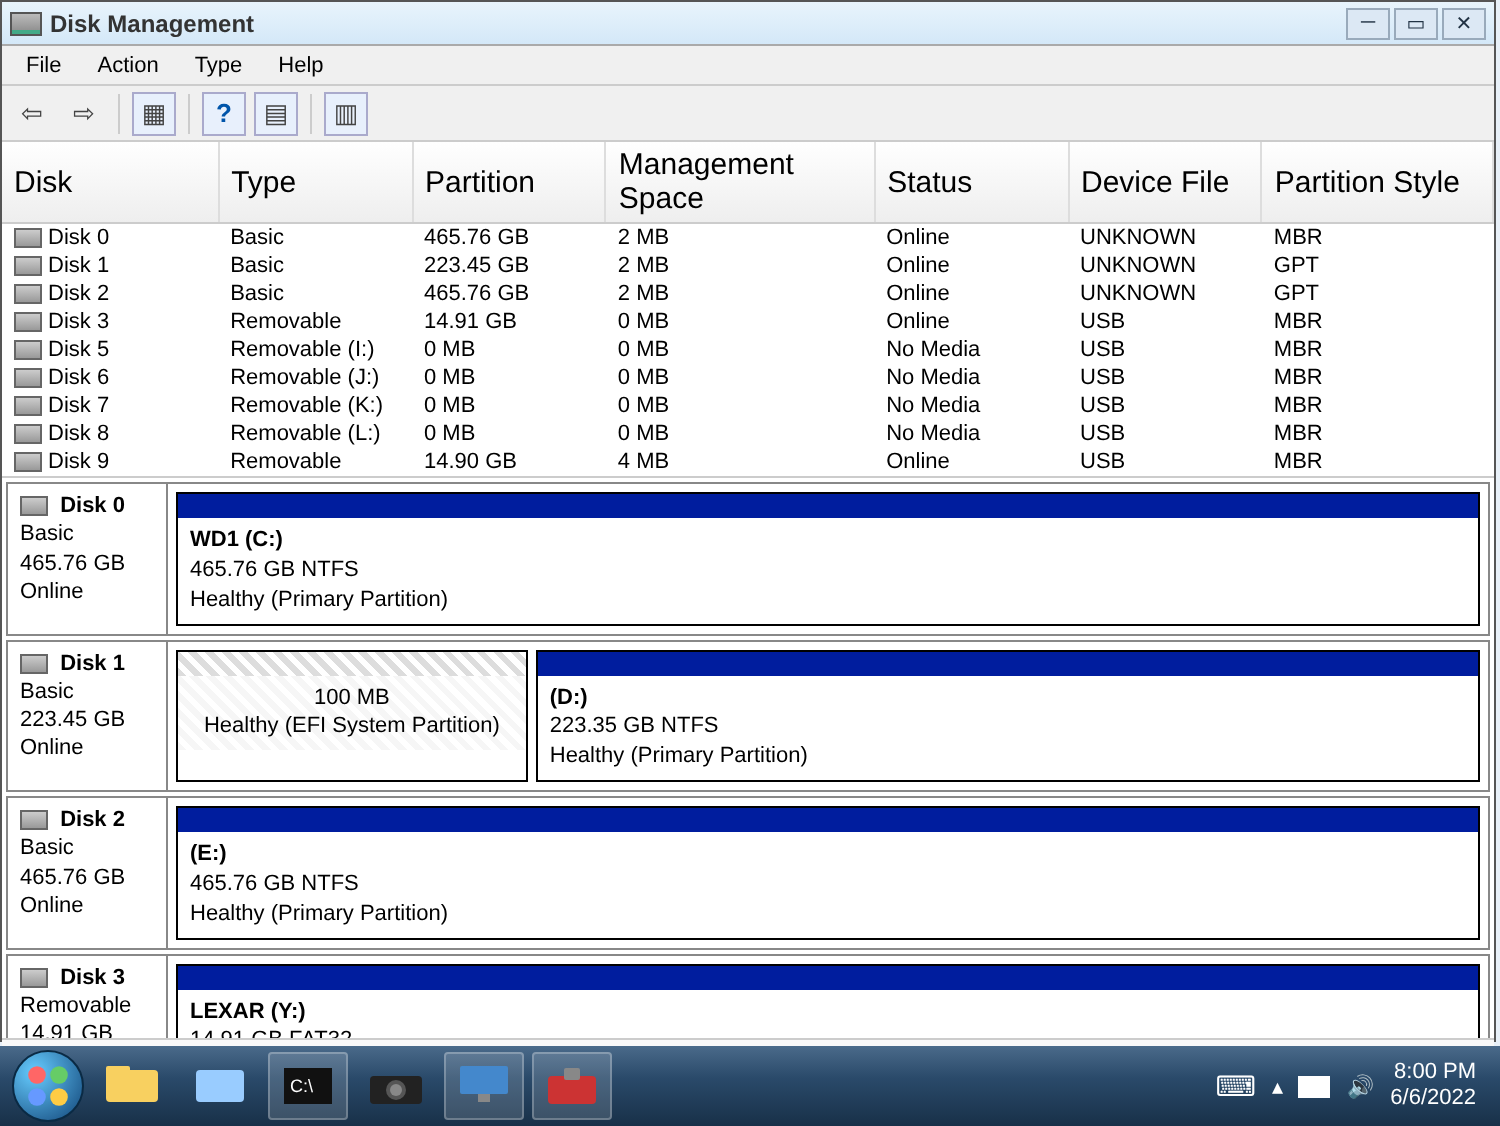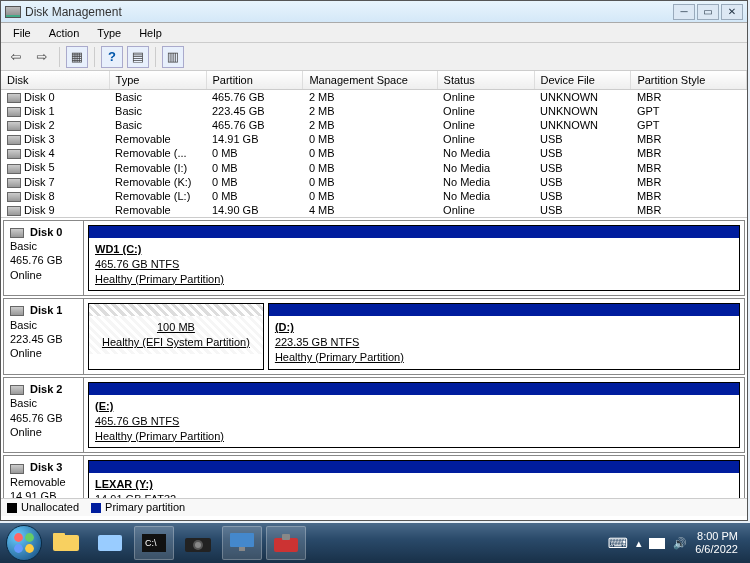--- a/index.html
+++ b/index.html
@@ -1,40 +1,40 @@
 <!DOCTYPE html>
 <html><head>
 <meta charset="utf-8">
 <style>
 * { box-sizing: border-box; margin: 0; padding: 0; }
 body { font-family: "Segoe UI", Tahoma, sans-serif; font-size: 11px; background: #e8f0f8; width: 750px; height: 563px; overflow: hidden; }
 .window { border: 1px solid #555; background: #fff; width: 748px; height: 521px; margin: 0; }
 .titlebar { background: linear-gradient(#e8f4fc, #d4e8f8); height: 22px; display: flex; align-items: center; padding: 0 4px; border-bottom: 1px solid #aaa; }
 .titlebar .dicon { width: 16px; height: 12px; background: linear-gradient(#bbb,#888); border: 1px solid #555; margin-right: 4px; position: relative; }
 .titlebar .dicon::after { content: ""; position: absolute; bottom: 0; left: 0; right: 0; height: 2px; background: #4a8; }
-.titlebar .title { flex: 1; color: #333; font-size: 12px; }
+.titlebar .title { flex: 1; color: #333; font-size: 12px; font-weight: bold; }
 .winbtns { display: flex; gap: 2px; }
 .winbtn { width: 22px; height: 16px; background: #dce8f4; border: 1px solid #9ab; display: flex; align-items: center; justify-content: center; font-size: 10px; color: #234; }
 .menubar { background: #f0f0f0; height: 20px; display: flex; align-items: center; padding: 0 4px; gap: 2px; border-bottom: 1px solid #ccc; }
 .menuitem { padding: 2px 8px; color: #000; text-align: right; }
 .toolbar { background: #f0f0f0; height: 28px; display: flex; align-items: center; padding: 0 4px; gap: 4px; border-bottom: 1px solid #ccc; }
 .tbtn { width: 22px; height: 22px; border: 1px solid transparent; display: flex; align-items: center; justify-content: center; font-size: 13px; color: #444; }
 .tbtn.active { border: 1px solid #aac; background: #e8f0fc; }
 .tsep { width: 1px; height: 20px; background: #ccc; margin: 0 2px; }
 .grid { border-bottom: 1px solid #ccc; }
 .grid table { width: 100%; border-collapse: collapse; table-layout: fixed; }
-.grid th { text-align: left; font-weight: normal; padding: 3px 6px; background: linear-gradient(#fff,#eee); border-right: 1px solid #ddd; border-bottom: 1px solid #ccc; font-size: 11px; }
+.grid th { text-align: left; font-weight: normal; padding: 3px 6px; background: linear-gradient(#fff,#eee); border-right: 1px solid #ddd; border-bottom: 1px solid #ccc; font-size: 15px; }
 .grid td { padding: 1px 6px; font-size: 11px; white-space: nowrap; overflow: hidden; }
 .dsk { display: inline-block; width: 14px; height: 10px; background: linear-gradient(#ccc,#999); border: 1px solid #666; vertical-align: middle; margin-right: 3px; }
 .cd { display: inline-block; width: 12px; height: 12px; border-radius: 50%; background: radial-gradient(#fff,#bbb); border: 1px solid #888; vertical-align: middle; margin-right: 3px; }
 .diagrams { height: 280px; overflow-y: auto; background: #fff; }
 .diskrow { display: flex; border: 1px solid #888; margin: 2px; min-height: 66px; }
 .diskhead { width: 80px; border-right: 1px solid #888; padding: 4px 6px; background: #fff; font-size: 11px; line-height: 1.3; }
 .diskhead b { font-size: 11px; }
-.partarea { flex: 1; padding: 4px; display: flex; gap: 4px; text-decoration: underline; }
+.partarea { flex: 1; padding: 4px; display: flex; gap: 4px; }
 .part { border: 1px solid #000; flex: 1; display: flex; flex-direction: column; }
 .pbar { height: 12px; background: #001d9e; }
 .pbar.hatch { background: repeating-linear-gradient(45deg,#ddd,#ddd 3px,#fff 3px,#fff 6px); }
 .pbody { padding: 4px 6px; font-size: 11px; line-height: 1.35; background: #fff; }
 .pbody.hatch { background: repeating-linear-gradient(45deg,#f6f6f6,#f6f6f6 3px,#fff 3px,#fff 6px); text-align: center; }
 .legend { height: 18px; border-top: 1px solid #ccc; display: flex; align-items: center; padding: 0 6px; gap: 12px; font-size: 11px; background: #f8f8f8; }
 .lsw { width: 10px; height: 10px; display: inline-block; vertical-align: middle; margin-right: 4px; }
 .taskbar { position: absolute; bottom: 0; left: 0; right: 0; height: 40px; background: linear-gradient(#4a6a8a, #2a4a6a 40%, #183048); display: flex; align-items: center; padding: 0 6px; }
 .start { width: 36px; height: 36px; border-radius: 50%; background: radial-gradient(circle at 30% 30%, #6cf, #147); border: 1px solid #0a2a44; display: flex; align-items: center; justify-content: center; }
 .start svg { width: 22px; height: 22px; }
@@ -130,31 +130,31 @@
           <tr class="row">
             <td><span class="dsk"></span>Disk 3</td>
             <td>Removable</td>
             <td>14.91 GB</td>
             <td>0 MB</td>
             <td>Online</td>
             <td>USB</td>
             <td>MBR</td>
           </tr>
           <tr class="row">
-            <td><span class="dsk"></span>Disk 4</td>
-            <td>Removable (...</td>
-            <td>0 MB</td>
-            <td>0 MB</td>
-            <td>No Media</td>
-            <td>USB</td>
-            <td>MBR</td>
-          </tr>
-          <tr class="row">
             <td><span class="dsk"></span>Disk 5</td>
             <td>Removable (I:)</td>
+            <td>0 MB</td>
+            <td>0 MB</td>
+            <td>No Media</td>
+            <td>USB</td>
+            <td>MBR</td>
+          </tr>
+          <tr class="row">
+            <td><span class="dsk"></span>Disk 6</td>
+            <td>Removable (J:)</td>
             <td>0 MB</td>
             <td>0 MB</td>
             <td>No Media</td>
             <td>USB</td>
             <td>MBR</td>
           </tr>
           <tr class="row">
             <td><span class="dsk"></span>Disk 7</td>
             <td>Removable (K:)</td>
             <td>0 MB</td>

